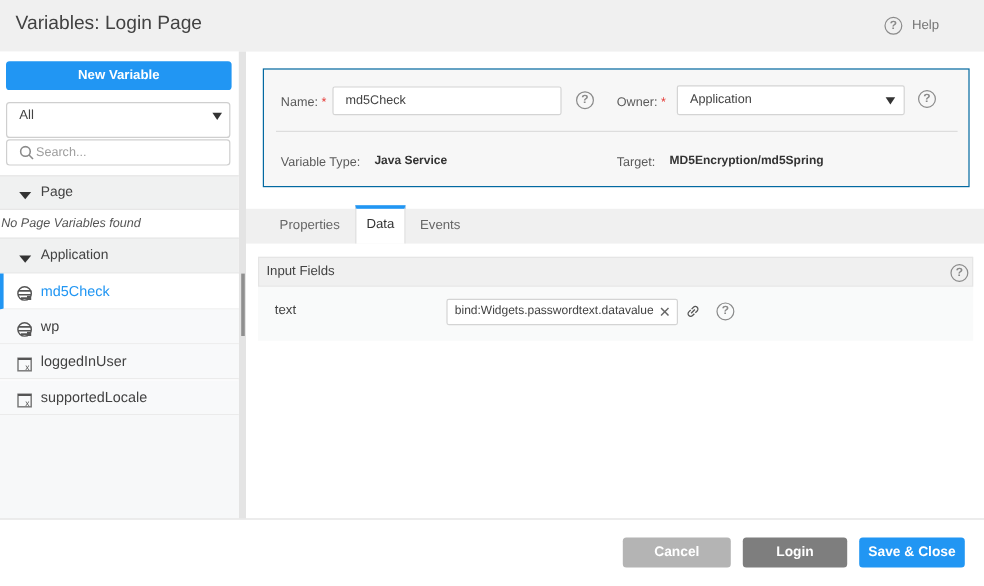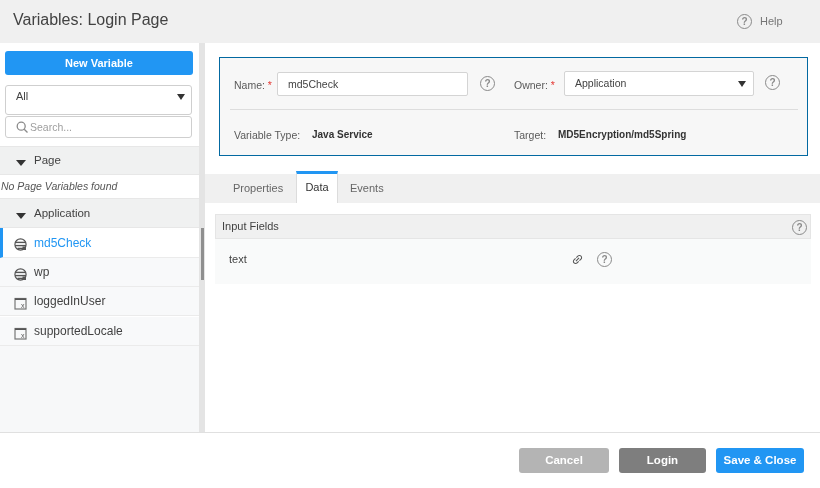--- a/index.html
+++ b/index.html
@@ -153,20 +153,21 @@
   <div class="abs" id="tabbar">
     <span class="tab" style="left:28px; line-height:29px;">Properties</span>
     <span class="tab" style="left:145px; line-height:29px;">Events</span>
   </div>
   <div class="abs" id="tabdata">Data</div>
 
   <div class="abs" id="sechdr">Input Fields</div>
   <div class="abs" id="secbody"></div>
   <span class="qicon" id="secq">?</span>
   <span class="abs" id="rowtext">text</span>
+  <span class="inp abs" id="bindinp">bind:Widgets.passwordtext.datavalue<span id="bindx">✕</span></span>
   <svg class="abs" style="left:571px; top:253px;" width="13" height="13" viewBox="0 0 24 24">
       <g transform="rotate(-45 12 12)">
         <path d="M3.9 12c0-1.71 1.39-3.1 3.1-3.1h4V7H7c-2.76 0-5 2.24-5 5s2.24 5 5 5h4v-1.9H7c-1.71 0-3.1-1.39-3.1-3.1zm4.1 1h8v-2H8v2zm9-6h-4v1.9h4c1.71 0 3.1 1.39 3.1 3.1s-1.39 3.1-3.1 3.1h-4V17h4c2.76 0 5-2.24 5-5s-2.24-5-5-5z" fill="#555"></path>
       </g>
     </svg>
   <span class="qicon abs" style="left:597px; top:252px;">?</span>
 
   <div class="abs" id="footline"></div>
   <div class="btn" id="bcancel">Cancel</div>
   <div class="btn" id="bsave">Login</div>

